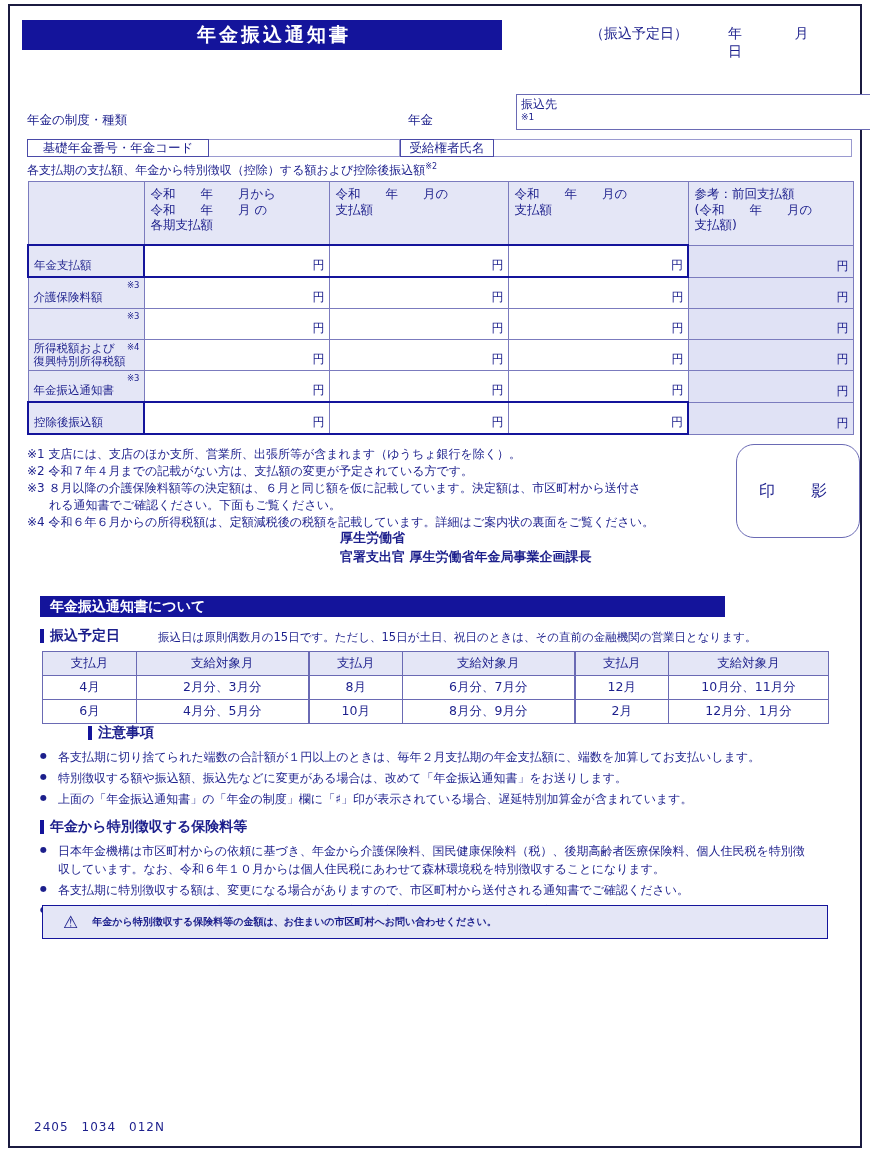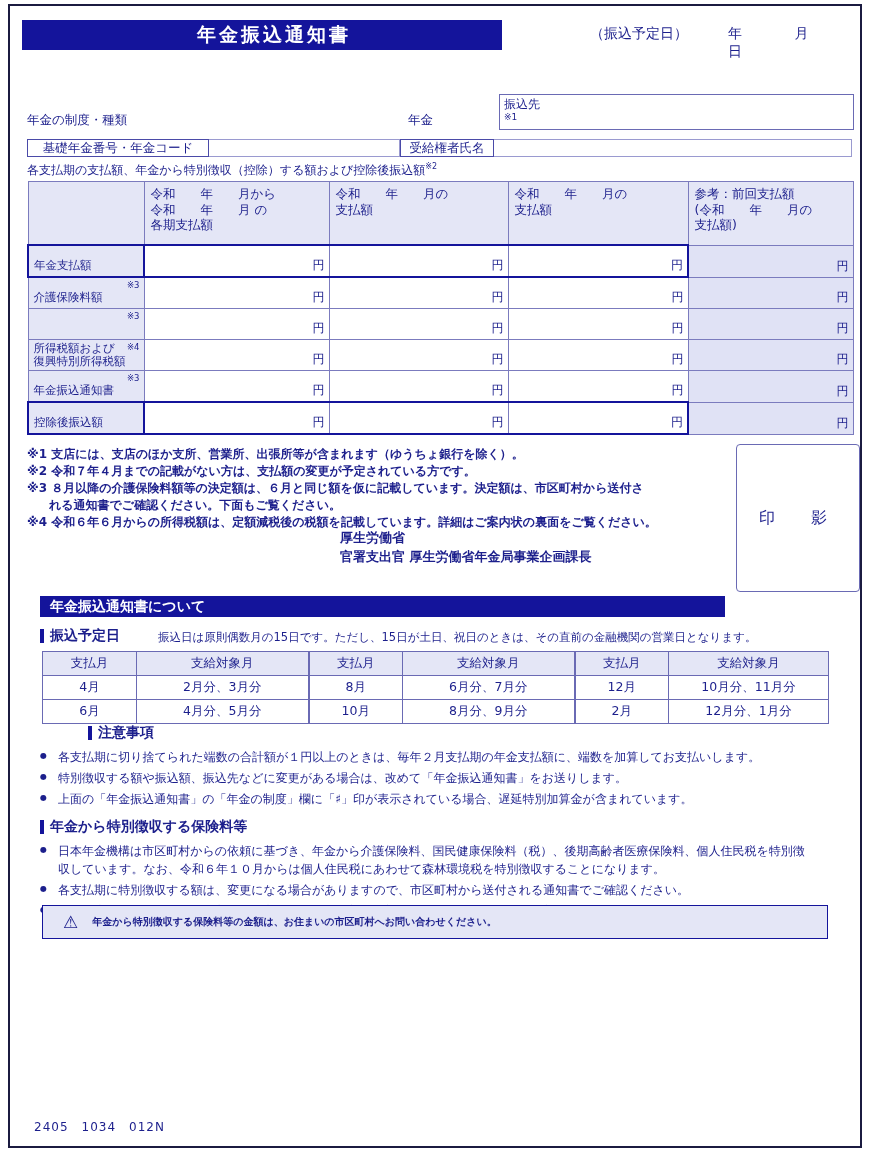--- a/index.html
+++ b/index.html
@@ -46,21 +46,21 @@
   }
 
   
   .seido-label{
     position:absolute;left:17px;top:106px;font-size:12.5px;
   }
   .nenkin-label{
     position:absolute;left:398px;top:106px;font-size:12.5px;
   }
   .furikomisaki-box{
-    position:absolute;left:489px;top:88px;width:355px;height:36px;
+    position:absolute;left:506px;top:88px;width:355px;height:36px;
     border:1px solid #6a6ab4;box-sizing:border-box;background:#fff;
   }
   .furikomisaki-box .t1{position:absolute;left:4px;top:1px;font-size:12px;}
   .furikomisaki-box .t2{position:absolute;left:4px;top:17px;font-size:9px;}
 
   .kiso-label{
     position:absolute;left:17px;top:133px;width:182px;height:18px;
     border:1px solid #4a4aa8;box-sizing:border-box;background:#fff;
     font-size:12.5px;display:flex;align-items:center;justify-content:center;
   }
@@ -135,32 +135,32 @@
   .amt-table tr.thick td.lbl-thick{
     border-top:2px solid #14149b;border-bottom:2px solid #14149b;
     border-left:2px solid #14149b;
   }
 
   
   .notes{
     position:absolute;left:17px;top:440px;width:700px;
     font-size:12px;line-height:1.42;
   }
-  .notes .n{display:block;text-indent:0;font-weight:bold;}
+  .notes .n{display:block;text-indent:0;}
   .notes .n.ind{padding-left:22px;}
 
   .ministry{
     position:absolute;left:330px;top:523px;
     font-size:13px;font-weight:bold;line-height:1.45;
   }
   .ministry .l2{padding-left:0px;}
 
   .seal{
-    position:absolute;left:726px;top:438px;width:124px;height:148px;
-    border:1px solid #6a6ab4;border-radius:4px;box-sizing:border-box;
+    position:absolute;left:726px;top:438px;width:124px;height:94px;
+    border:1px solid #6a6ab4;border-radius:18px;box-sizing:border-box;
     background:#fff;
     display:flex;align-items:center;justify-content:center;
     font-size:16px;letter-spacing:10px;
   }
 
   
   .sect-bar{
     position:absolute;left:30px;top:590px;
     width:685px;height:21px;background:#14149b;color:#fff;
     font-size:14px;font-weight:bold;

